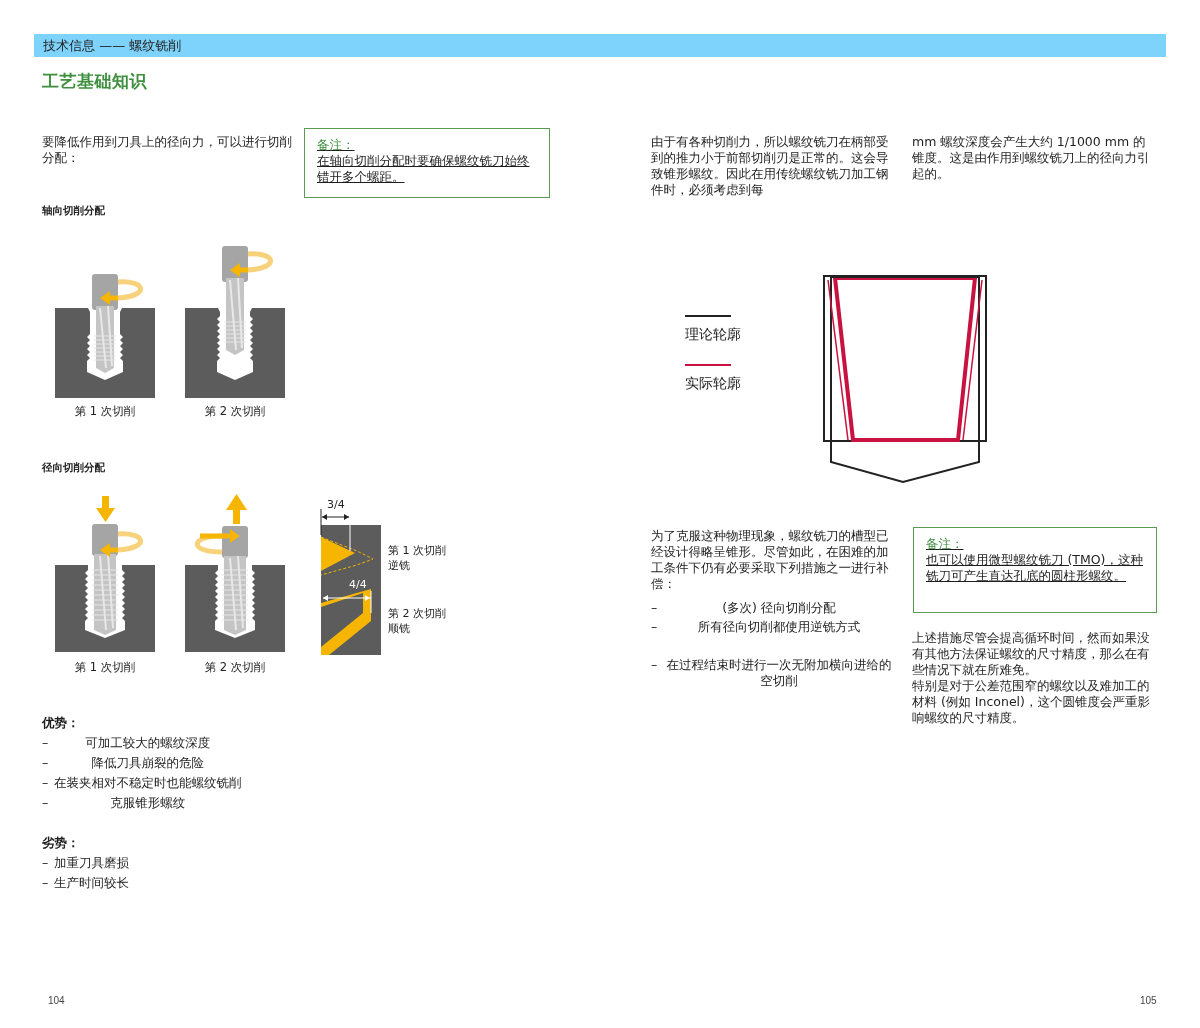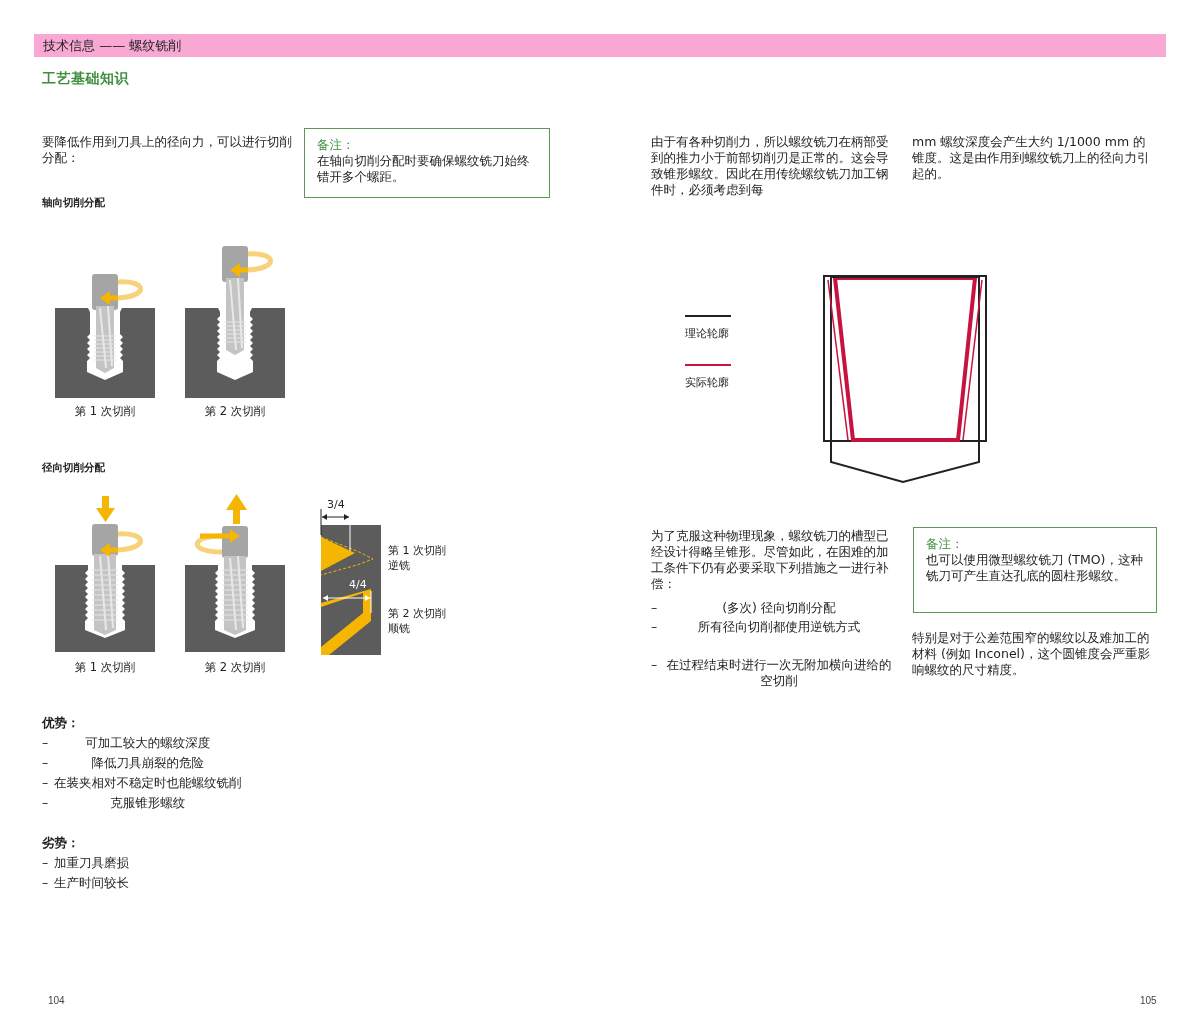--- a/index.html
+++ b/index.html
@@ -4,63 +4,64 @@
 <style>
   html, body { margin: 0; padding: 0; background: #ffffff; }
   body {
     width: 1200px; height: 1028px; position: relative; overflow: hidden;
     font-family: "DejaVu Sans", "Liberation Sans", sans-serif;
     color: #1e1e1e;
   }
   .abs { position: absolute; }
   .header-band {
     left: 34px; top: 34px; width: 1132px; height: 23px;
-    background: #f9a8d4;
+    background: #7dd3fc;
   }
   .header-band span {
     position: absolute; left: 9px; top: 3px; font-size: 13px; color: #222;
   }
   .page-title {
-    left: 42px; top: 70px; font-size: 14px; font-weight: bold; color: #3e8e3e;
+    left: 42px; top: 70px; font-size: 17px; font-weight: bold; color: #3e8e3e;
     letter-spacing: 0.5px;
   }
   .body-text { font-size: 12.5px; line-height: 16px; color: #1e1e1e; }
   .small-heading { font-size: 10.5px; font-weight: bold; color: #222; }
   .note-box {
     border: 1.3px solid #5a9a55; background: #fff; padding: 8px 12px;
     box-sizing: border-box;
+    text-decoration: underline;
   }
   .note-title { color: #3e8e3e; font-size: 12.5px; line-height: 16px; }
   .note-body { font-size: 12.5px; line-height: 16px; }
   .caption { font-size: 11.5px; color: #222; text-align: center; }
   .list-title { font-size: 12.5px; font-weight: bold; line-height: 20px; }
   .list-item { font-size: 12.5px; line-height: 20px; }
   .page-num { font-size: 10px; color: #444; font-family: "Liberation Sans Narrow","Liberation Sans", sans-serif; }
-  .legend-label { font-size: 11px; color: #222; text-align: center; }
+  .legend-label { font-size: 14px; color: #222; text-align: center; }
   .fig-label { font-size: 11px; color: #222; line-height: 15px; }
   ul.dash { list-style: none; margin: 0; padding: 0; text-align: center; }
   ul.dash li { position: relative; padding-left: 12px; }
   ul.dash li::before { content: "–"; position: absolute; left: 0; }
 </style>
 </head>
 <body>
 
 <div class="abs header-band">
   <span>技术信息 —— 螺纹铣削</span>
 </div>
 <div class="abs page-title">工艺基础知识</div>
 
 <div class="abs body-text" style="left:42px; top:134px; width:250px;">要降低作用到刀具上的径向力，可以进行切削分配：</div>
 
 <div class="abs note-box" style="left:304px; top:128px; width:246px; height:70px;">
   <div class="note-title">备注：</div>
   <div class="note-body">在轴向切削分配时要确保螺纹铣刀始终错开多个螺距。</div>
 </div>
 
-<div class="abs small-heading" style="left:42px; top:196px;">轴向切削分配</div>
+<div class="abs small-heading" style="left:42px; top:204px;">轴向切削分配</div>
 
 <svg class="abs" style="left:50px; top:240px;" width="110" height="160">
   <g>
     <path d="M5 68 H38 L40 72 V94 L37 97 L40 100 L37 103 L40 106 L37 109 L40 112 L37 115 L40 118 L37 121 V132 L55 140 L73 132 V121 L70 118 L73 115 L70 112 L73 109 L70 106 L73 103 L70 100 L73 97 L70 94 V72 L72 68 H105 V158 H5 Z" fill="#5c5c5c"></path>
   </g>
   <g>
     <rect x="42" y="34" width="26" height="36" rx="3" fill="#a5a5a5"></rect>
     <path d="M46 66 H64 V128 L55 133 L46 128 Z" fill="#c4c4c4"></path>
     <path d="M50 68 L56 128 M58 66 L62 126" stroke="#e8e8e8" stroke-width="2"></path>
     <g stroke="#e6e6e6" stroke-width="1">
@@ -251,16 +252,17 @@
   <li style="line-height:19px;">所有径向切削都使用逆铣方式</li>
   <li style="line-height:16px; margin-top:21px;">在过程结束时进行一次无附加横向进给的空切削</li>
 </ul>
 
 <div class="abs note-box" style="left:913px; top:527px; width:244px; height:86px;">
   <div class="note-title">备注：</div>
   <div class="note-body">也可以使用微型螺纹铣刀 (TMO)，这种铣刀可产生直达孔底的圆柱形螺纹。</div>
 </div>
 
 <div class="abs body-text" style="left:912px; top:630px; width:248px;">
+  <div>上述措施尽管会提高循环时间，然而如果没有其他方法保证螺纹的尺寸精度，那么在有些情况下就在所难免。</div>
   <div>特别是对于公差范围窄的螺纹以及难加工的材料 (例如 Inconel)，这个圆锥度会严重影响螺纹的尺寸精度。</div>
 </div>
 
 <div class="abs page-num" style="left:1140px; top:995px;">105</div>
 
 </body></html>

